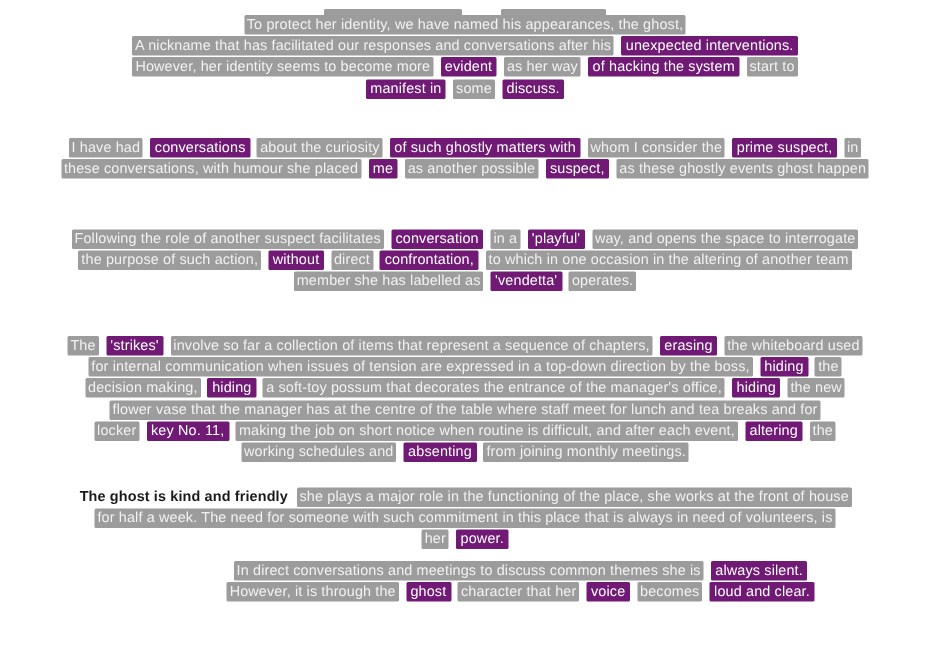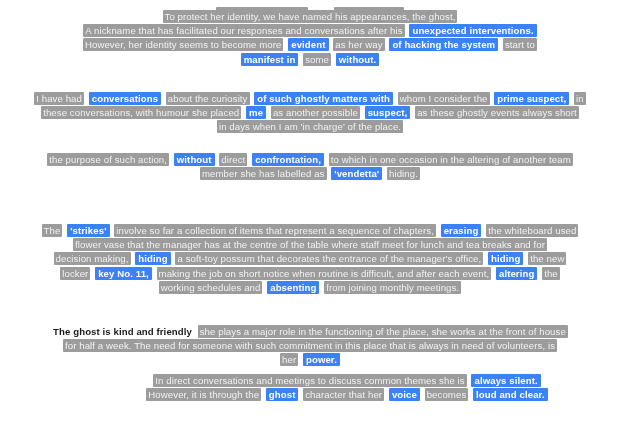--- a/index.html
+++ b/index.html
@@ -33,25 +33,25 @@
     white-space: nowrap;
   }
   
   .hl {
     background: #9c9c9c;
     color: #f2f2f2;
     padding: 1px 2px;
     border-radius: 1px;
   }
   .green {
-    background: #3b82f6;
+    background: #701a75;
     color: #ffffff;
     padding: 1px 3px;
     border-radius: 1px;
-    font-weight: bold;
+    font-weight: normal;
   }
   .plain {
     color: #1a1a1a;
     padding: 1px 1px;
   }
   .bold {
     font-weight: bold;
     margin-top: 36px;
   }
   .redbar {
@@ -74,35 +74,36 @@
 
 <div id="page">
 
   <div id="top-bars"><span class="redbar" style="width: 92px; margin-left: 0px;"></span><span class="redbar" style="width: 70px; margin-left: 26px;"></span></div>
 
   <div id="paragraphs">
       <div class="para" style="top: 10px;">
         <span class="line"><span class="hl">To protect her identity, we have named his appearances, the ghost,</span></span>
         <span class="line"><span class="hl">A nickname that has facilitated our responses and conversations after his</span><span class="plain"> </span><span class="green">unexpected interventions.</span></span>
         <span class="line"><span class="hl">However, her identity seems to become more</span><span class="plain"> </span><span class="green">evident</span><span class="plain"> </span><span class="hl">as her way</span><span class="plain"> </span><span class="green">of hacking the system</span><span class="plain"> </span><span class="hl">start to</span></span>
-        <span class="line"><span class="green">manifest in</span><span class="plain"> </span><span class="hl">some</span><span class="plain"> </span><span class="green">without.</span></span>
+        <span class="line"><span class="green">manifest in</span><span class="plain"> </span><span class="hl">some</span><span class="plain"> </span><span class="green">discuss.</span></span>
       </div>
       <div class="para" style="top: 92px;">
         <span class="line"><span class="hl">I have had</span><span class="plain"> </span><span class="green">conversations</span><span class="plain"> </span><span class="hl">about the curiosity</span><span class="plain"> </span><span class="green">of such ghostly matters with</span><span class="plain"> </span><span class="hl">whom I consider the</span><span class="plain"> </span><span class="green">prime suspect,</span><span class="plain"> </span><span class="hl">in</span></span>
-        <span class="line"><span class="hl">these conversations, with humour she placed</span><span class="plain"> </span><span class="green">me</span><span class="plain"> </span><span class="hl">as another possible</span><span class="plain"> </span><span class="green">suspect,</span><span class="plain"> </span><span class="hl">as these ghostly events always short</span></span>
-        <span class="line"><span class="hl">in days when I am 'in charge' of the place.</span></span>
+        <span class="line"><span class="hl">these conversations, with humour she placed</span><span class="plain"> </span><span class="green">me</span><span class="plain"> </span><span class="hl">as another possible</span><span class="plain"> </span><span class="green">suspect,</span><span class="plain"> </span><span class="hl">as these ghostly events ghost happen</span></span>
       </div>
       <div class="para" style="top: 153px;">
+        <span class="line"><span class="hl">Following the role of another suspect facilitates</span><span class="plain"> </span><span class="green">conversation</span><span class="plain"> </span><span class="hl">in a</span><span class="plain"> </span><span class="green">'playful'</span><span class="plain"> </span><span class="hl">way, and opens the space to interrogate</span></span>
         <span class="line"><span class="hl">the purpose of such action,</span><span class="plain"> </span><span class="green">without</span><span class="plain"> </span><span class="hl">direct</span><span class="plain"> </span><span class="green">confrontation,</span><span class="plain"> </span><span class="hl">to which in one occasion in the altering of another team</span></span>
-        <span class="line"><span class="hl">member she has labelled as</span><span class="plain"> </span><span class="green">'vendetta'</span><span class="plain"> </span><span class="hl">hiding.</span></span>
+        <span class="line"><span class="hl">member she has labelled as</span><span class="plain"> </span><span class="green">'vendetta'</span><span class="plain"> </span><span class="hl">operates.</span></span>
       </div>
       <div class="para" style="top: 224px;">
         <span class="line"><span class="hl">The</span><span class="plain"> </span><span class="green">'strikes'</span><span class="plain"> </span><span class="hl">involve so far a collection of items that represent a sequence of chapters,</span><span class="plain"> </span><span class="green">erasing</span><span class="plain"> </span><span class="hl">the whiteboard used</span></span>
+        <span class="line"><span class="hl">for internal communication when issues of tension are expressed in a top-down direction by the boss,</span><span class="plain"> </span><span class="green">hiding</span><span class="plain"> </span><span class="hl">the</span></span>
+        <span class="line"><span class="hl">decision making,</span><span class="plain"> </span><span class="green">hiding</span><span class="plain"> </span><span class="hl">a soft-toy possum that decorates the entrance of the manager's office,</span><span class="plain"> </span><span class="green">hiding</span><span class="plain"> </span><span class="hl">the new</span></span>
         <span class="line"><span class="hl">flower vase that the manager has at the centre of the table where staff meet for lunch and tea breaks and for</span></span>
-        <span class="line"><span class="hl">decision making,</span><span class="plain"> </span><span class="green">hiding</span><span class="plain"> </span><span class="hl">a soft-toy possum that decorates the entrance of the manager's office,</span><span class="plain"> </span><span class="green">hiding</span><span class="plain"> </span><span class="hl">the new</span></span>
         <span class="line"><span class="hl">locker</span><span class="plain"> </span><span class="green">key No. 11,</span><span class="plain"> </span><span class="hl">making the job on short notice when routine is difficult, and after each event,</span><span class="plain"> </span><span class="green">altering</span><span class="plain"> </span><span class="hl">the</span></span>
         <span class="line"><span class="hl">working schedules and</span><span class="plain"> </span><span class="green">absenting</span><span class="plain"> </span><span class="hl">from joining monthly meetings.</span></span>
       </div>
       <div class="para" style="top: 325px;">
         <span class="line"><span class="bold plain">The ghost is kind and friendly</span><span class="plain"> </span><span class="hl">she plays a major role in the functioning of the place, she works at the front of house</span></span>
         <span class="line"><span class="hl">for half a week. The need for someone with such commitment in this place that is always in need of volunteers, is</span></span>
         <span class="line"><span class="hl">her</span><span class="plain"> </span><span class="green">power.</span></span>
       </div>
       <div class="para" style="top: 374px; padding-left: 37px;">
         <span class="line"><span class="hl">In direct conversations and meetings to discuss common themes she is</span><span class="plain"> </span><span class="green">always silent.</span></span>

